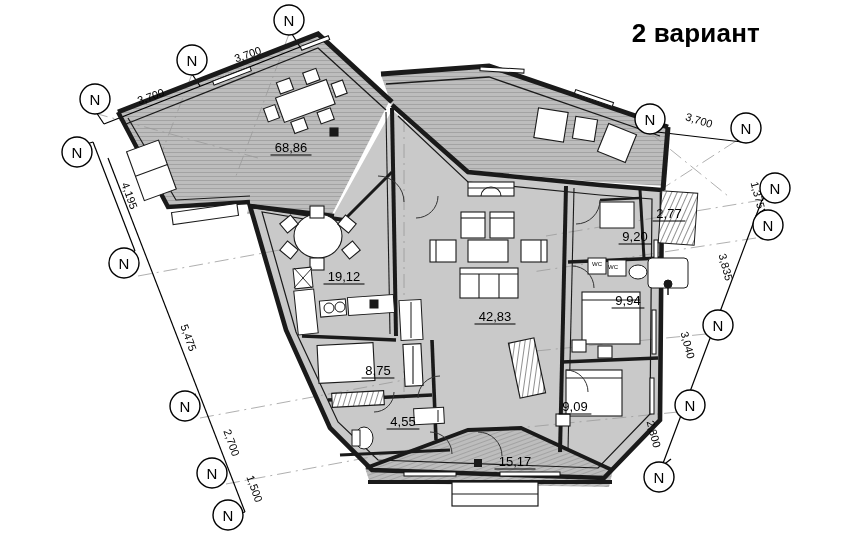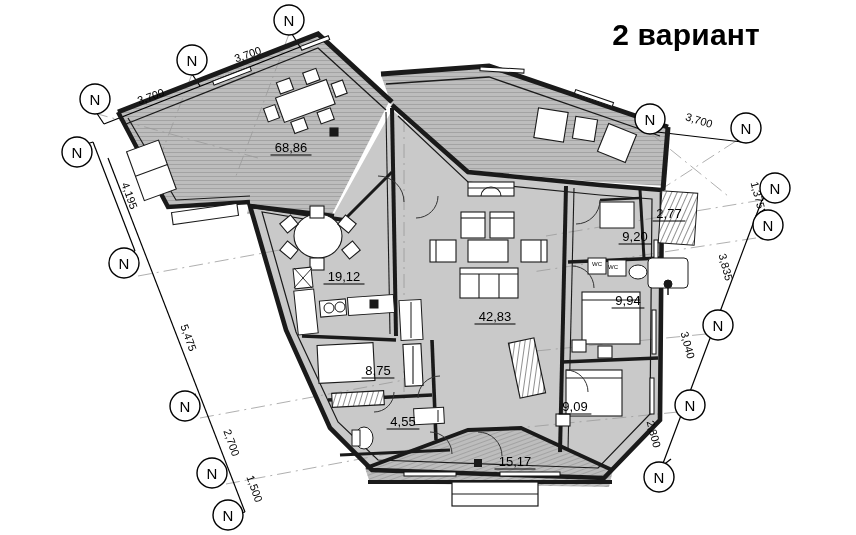--- a/index.html
+++ b/index.html
@@ -2,21 +2,21 @@
 <html><head>
 <meta charset="utf-8">
 <style>
   html,body{margin:0;padding:0;background:#ffffff;}
   body{width:856px;height:535px;overflow:hidden;font-family:"Liberation Sans",sans-serif;}
   #stage{position:relative;width:856px;height:535px;background:#ffffff;}
   #plan{position:absolute;left:0;top:0;width:856px;height:535px;}
   .title{
     position:absolute;right:96px;top:18px;
     font-family:"Liberation Sans",sans-serif;
-    font-size:30px;font-weight:bold;color:#000000;letter-spacing:.2px;
+    font-size:26px;font-weight:bold;color:#000000;letter-spacing:.2px;
     white-space:nowrap;
   }
   text{font-family:"Liberation Sans",sans-serif;}
 </style>
 </head>
 <body>
 
 <div id="stage">
 
   <div class="title">2 вариант</div>

